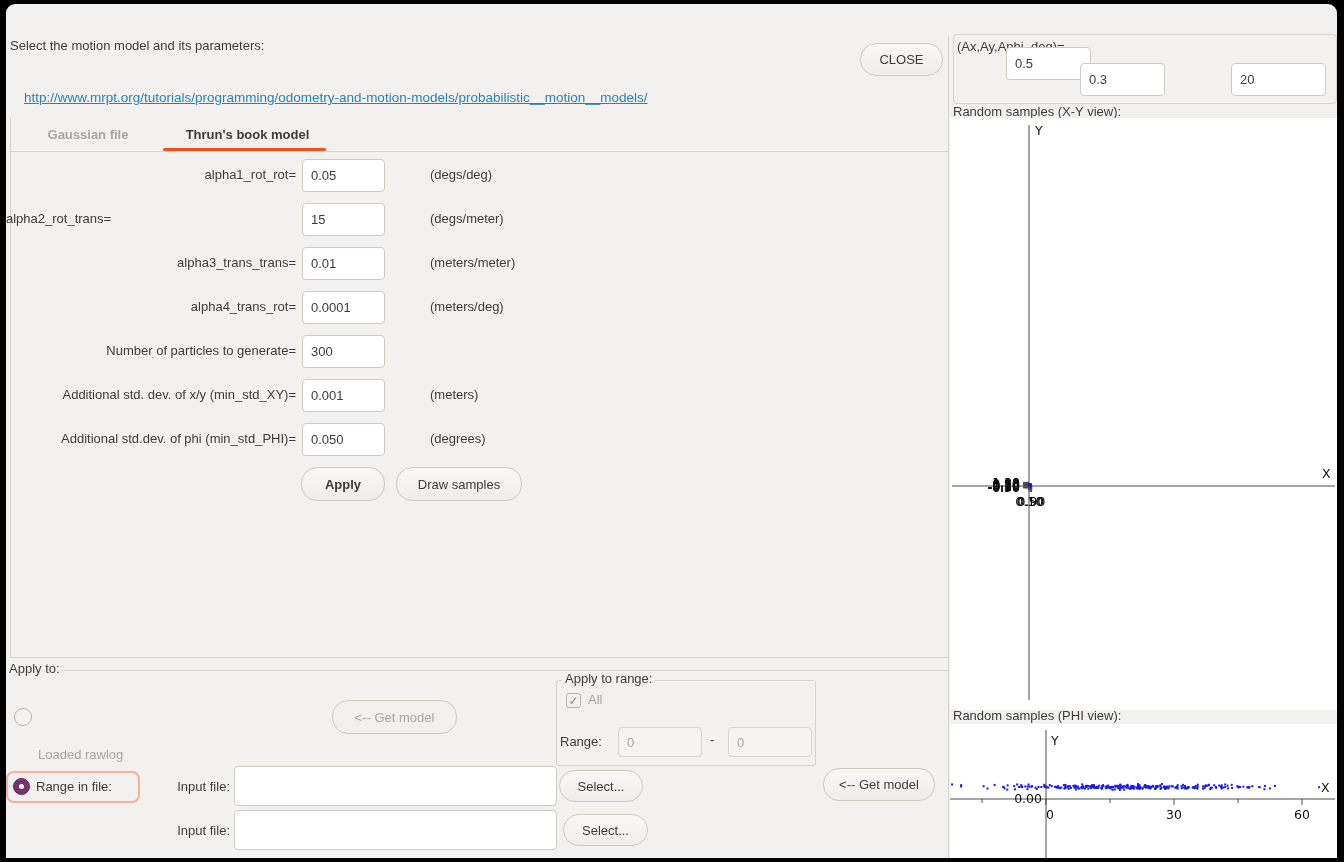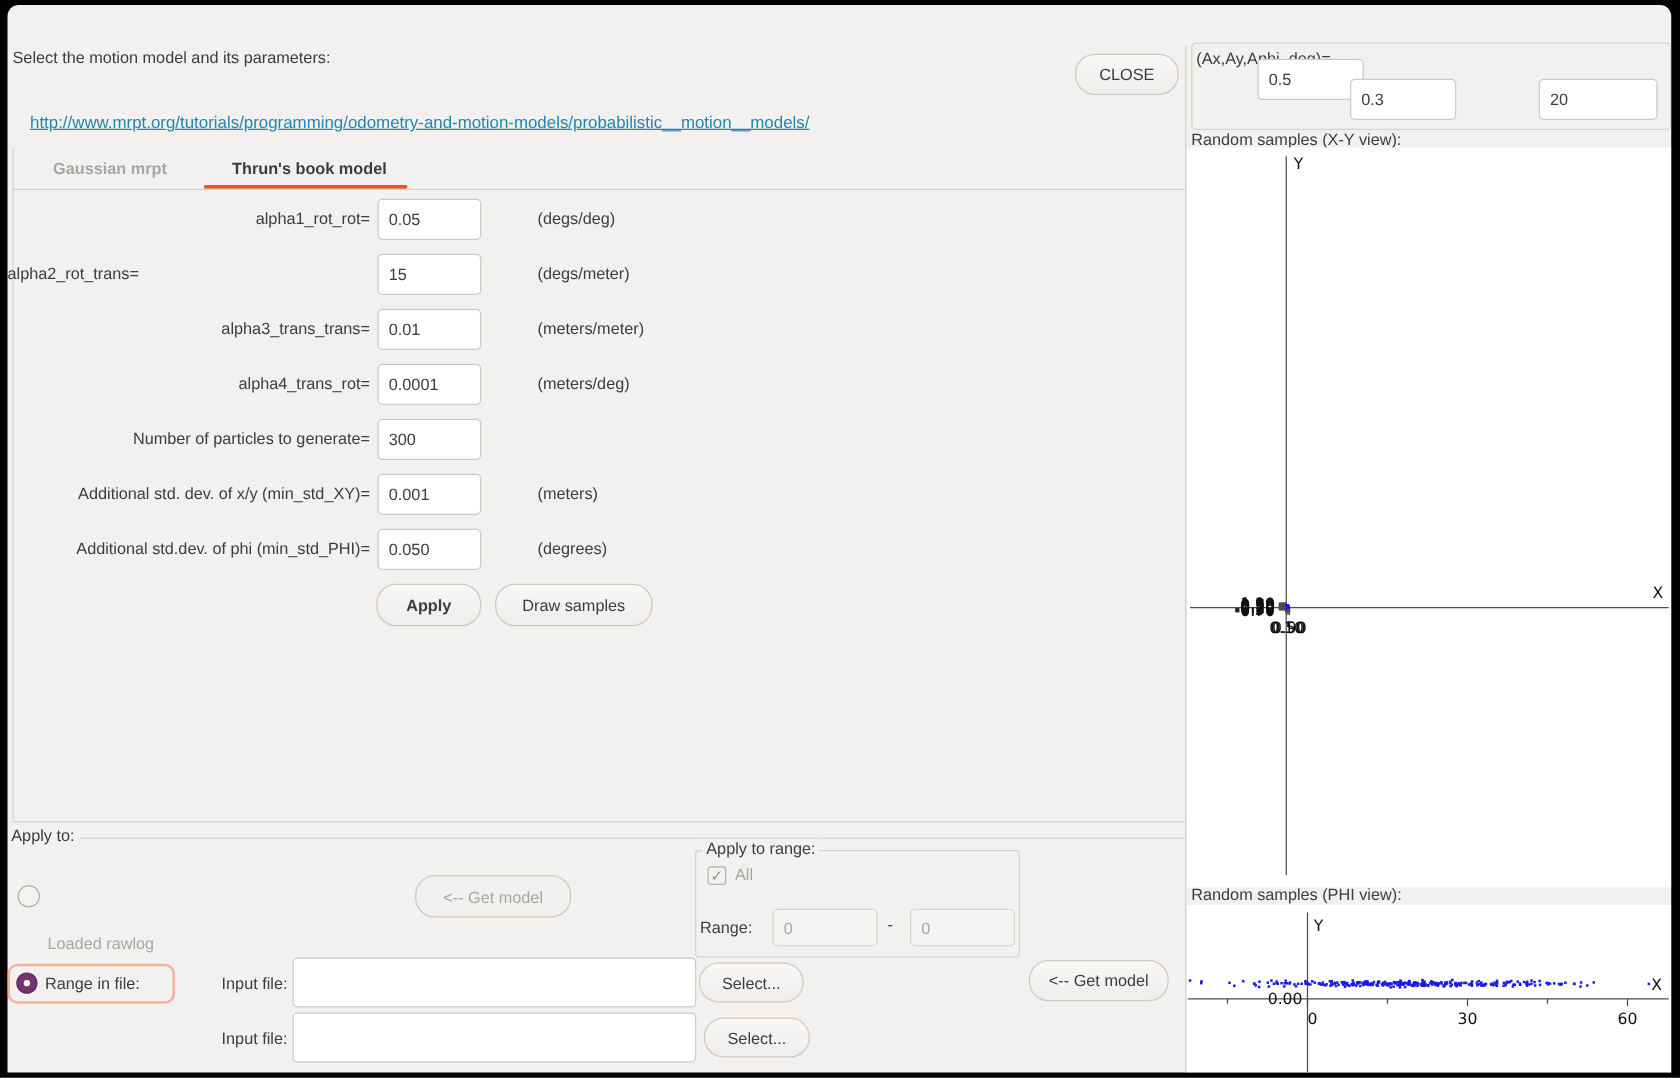--- a/index.html
+++ b/index.html
@@ -44,21 +44,21 @@
 </head>
 <body>
 
 <div class="window">
 
 
   <div class="abs lbl" style="left:4px;top:34px;">Select the motion model and its parameters:</div>
   <div class="btn" style="left:854px;top:39px;width:83px;height:33px;">CLOSE</div>
   <div class="abs link" style="left:18px;top:86px;">http://www.mrpt.org/tutorials/programming/odometry-and-motion-models/probabilistic__motion__models/</div>
 
-  <div class="tab inactive" style="left:24px;width:116px;">Gaussian mrpt</div>
+  <div class="tab inactive" style="left:24px;width:116px;">Gaussian file</div>
   <div class="tab" style="left:157px;width:169px;">Thrun's book model</div>
   <div class="tab-underline" style="left:157px;top:144px;width:163px;"></div>
   <div class="hline" style="left:4px;top:147px;width:938px;height:1px;"></div>
   <div class="vline" style="left:4px;top:114px;width:1px;height:539px;"></div>
   <div class="vline" style="left:942px;top:32px;width:1px;height:822px;"></div>
 
   <div class="abs lbl" style="left:0;top:163px;width:290px;text-align:right;">alpha1_rot_rot=</div>
   <input class="inp" style="left: 296px; top: 155px; width: 83px; height: 33px;" value="0.05">
   <div class="abs lbl" style="left:424px;top:163px;">(degs/deg)</div>
 

